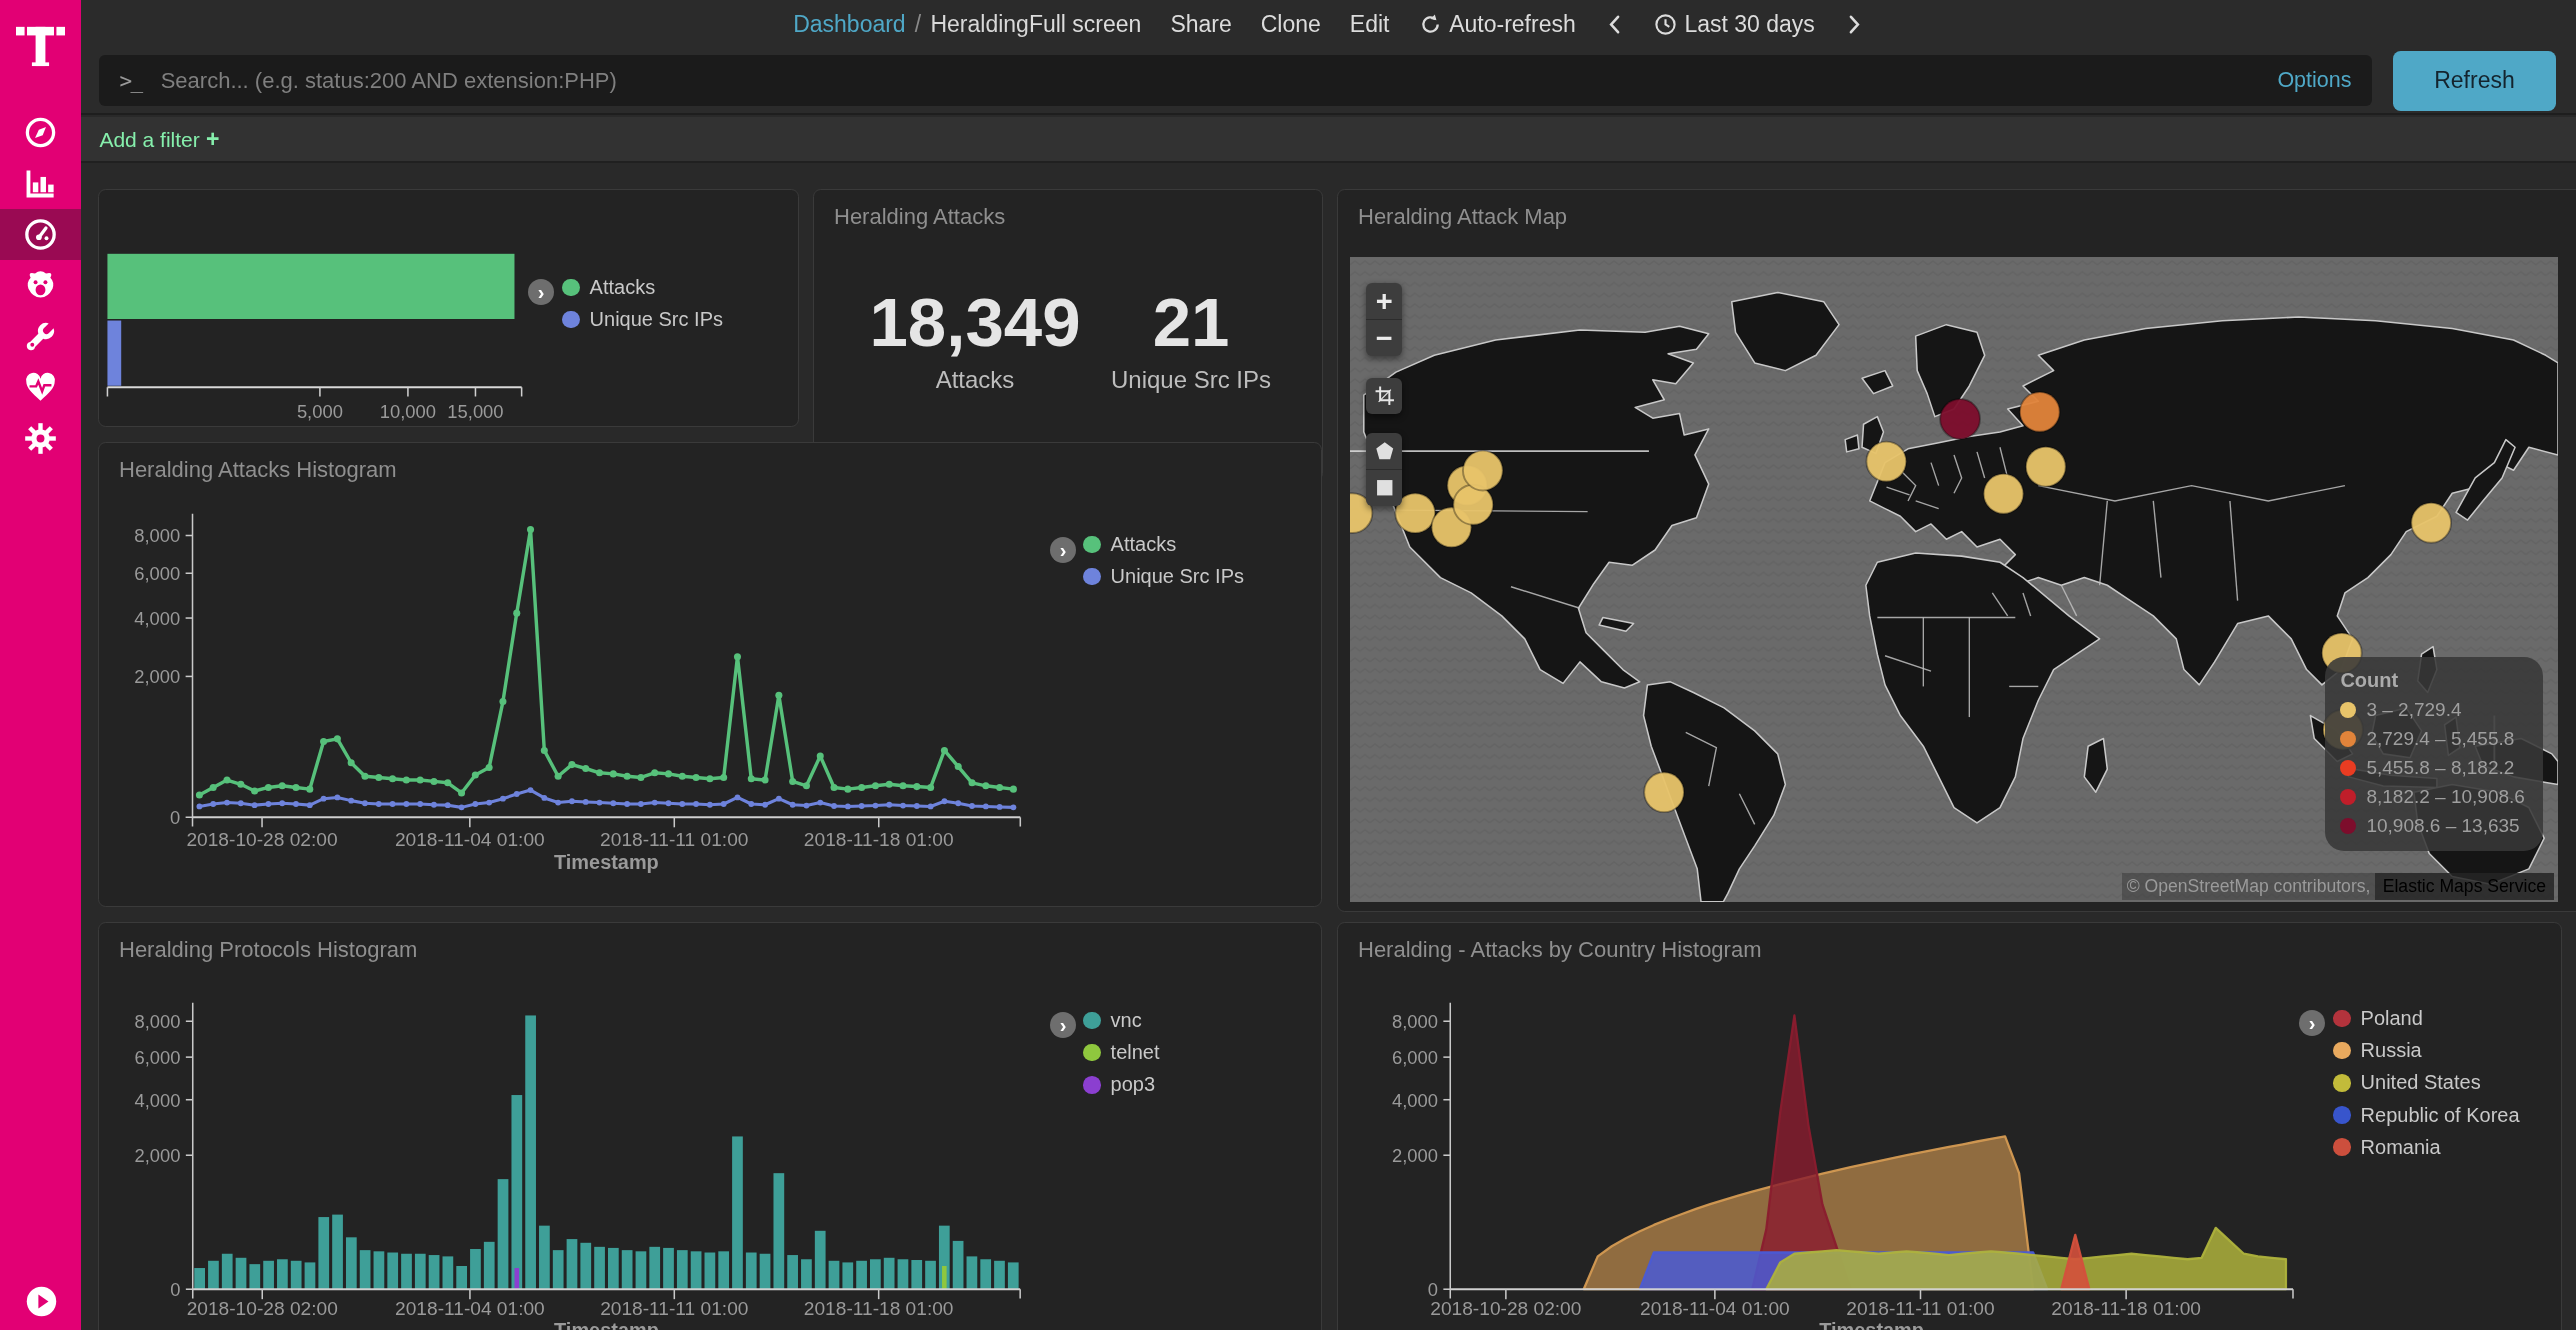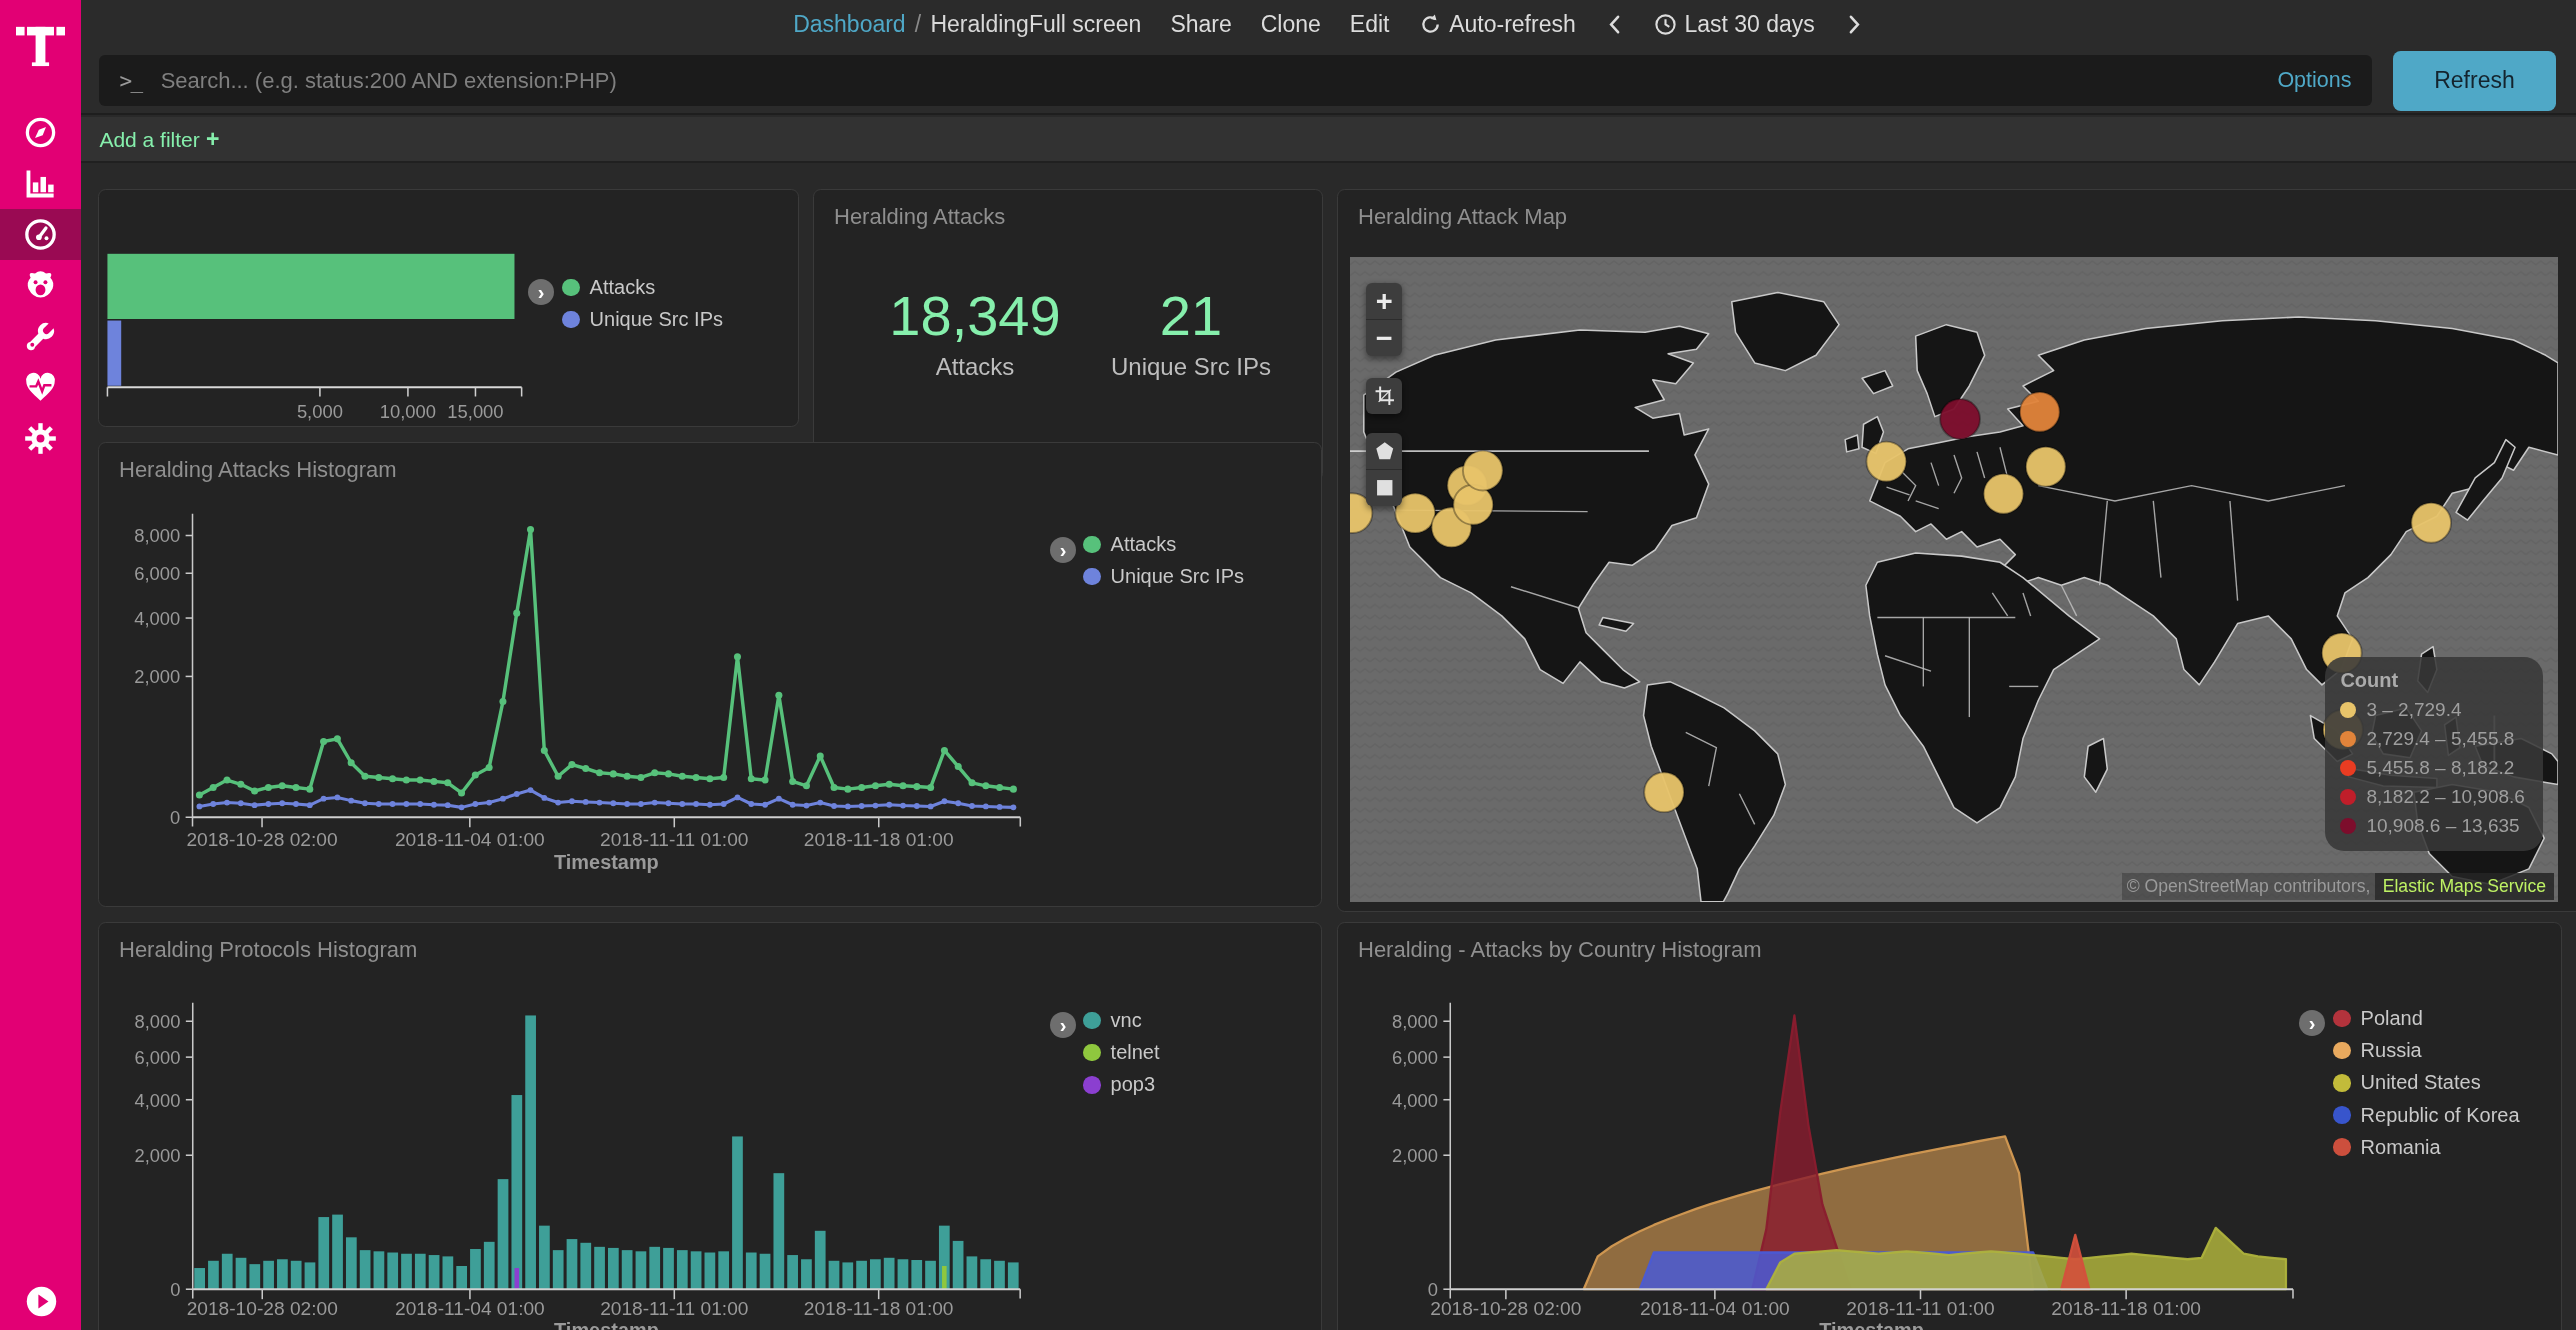--- a/index.html
+++ b/index.html
@@ -62,21 +62,21 @@
   .dot{width:17.6px;height:17.6px;border-radius:50%;flex:0 0 auto}
   .legend-arrow{position:absolute;width:26px;height:26px;border-radius:50%;background:#6e6e6e;color:#fff;
                 display:flex;align-items:center;justify-content:center;font-size:20px;font-weight:bold;cursor:pointer}
   #legend-bar {left:463px;top:86px}  #arrow-bar {left:429px;top:89px}
   #legend-line{left:984px;top:90px} #arrow-line{left:951px;top:94px}
   #legend-prot{left:984px;top:86px} #arrow-prot{left:951px;top:89px}
   #legend-ctry{left:995px;top:84px} #arrow-ctry{left:961px;top:87px}
 
   
   .metric{position:absolute;text-align:center;top:98px}
-  .metric .val{font-size:56px;font-weight:normal;color:#86efac;line-height:1}
+  .metric .val{font-size:69px;font-weight:bold;color:#e5e5e5;line-height:1}
   .metric .lab{font-size:24px;color:#bdbdbd;margin-top:9.2px}
   #metric-0{left:0;width:322px}
   #metric-1{left:285px;width:184px}
 
   
   #map{position:absolute;left:12.3px;top:67px;width:1208px;height:645px;background:#6a6a6a;overflow:hidden;cursor:grab}
   #map-svg{position:absolute;left:0;top:0}
   #map-controls{position:absolute;left:16px;top:26px;width:36px}
   .ctl-group{background:#3d3d3d;border-radius:6.1px;box-shadow:0 2.3px 6.1px rgba(0,0,0,.45);overflow:hidden}
   .ctl{width:36px;height:36px;display:flex;align-items:center;justify-content:center;color:#ececec;
@@ -84,21 +84,21 @@
   .ctl+.ctl{border-top:0.8px solid #2c2c2c}
   .ctl svg{width:21.5px;height:21.5px}
   .gap28{height:21.5px} .gap25{height:19px}
   #map-legend{position:absolute;right:15px;bottom:51px;background:rgba(56,56,56,.88);border-radius:19px;
               padding:12.3px 18.4px 14px 15.3px}
   #ml-title{font-size:20px;font-weight:bold;color:#ababab}
   .ml-row{display:flex;align-items:center;gap:10px;font-size:19px;color:#9f9f9f;margin-top:7px}
   .ml-dot{width:16px;height:16px;border-radius:50%;flex:0 0 auto}
   #map-attr{position:absolute;right:4.6px;bottom:4.6px;font-size:17.6px;white-space:nowrap}
   #map-attr .pre{color:#9a9a9a;background:rgba(60,60,60,.55);padding:3.1px 4.6px}
-  #map-attr .chip{color:#bef264;background:rgba(36,36,36,.85);padding:3.1px 7.7px}
+  #map-attr .chip{color:#000000;background:rgba(36,36,36,.85);padding:3.1px 7.7px}
 </style>
 </head>
 <body>
 
 <aside id="sidebar">
   <svg id="logo" viewBox="0 0 40 44">
     <rect x="0" y="8" width="7" height="7" fill="#fff"></rect>
     <rect x="33" y="8" width="7" height="7" fill="#fff"></rect>
     <rect x="9" y="8" width="22" height="7" fill="#fff"></rect>
     <rect x="16" y="8" width="8" height="32" fill="#fff"></rect>

